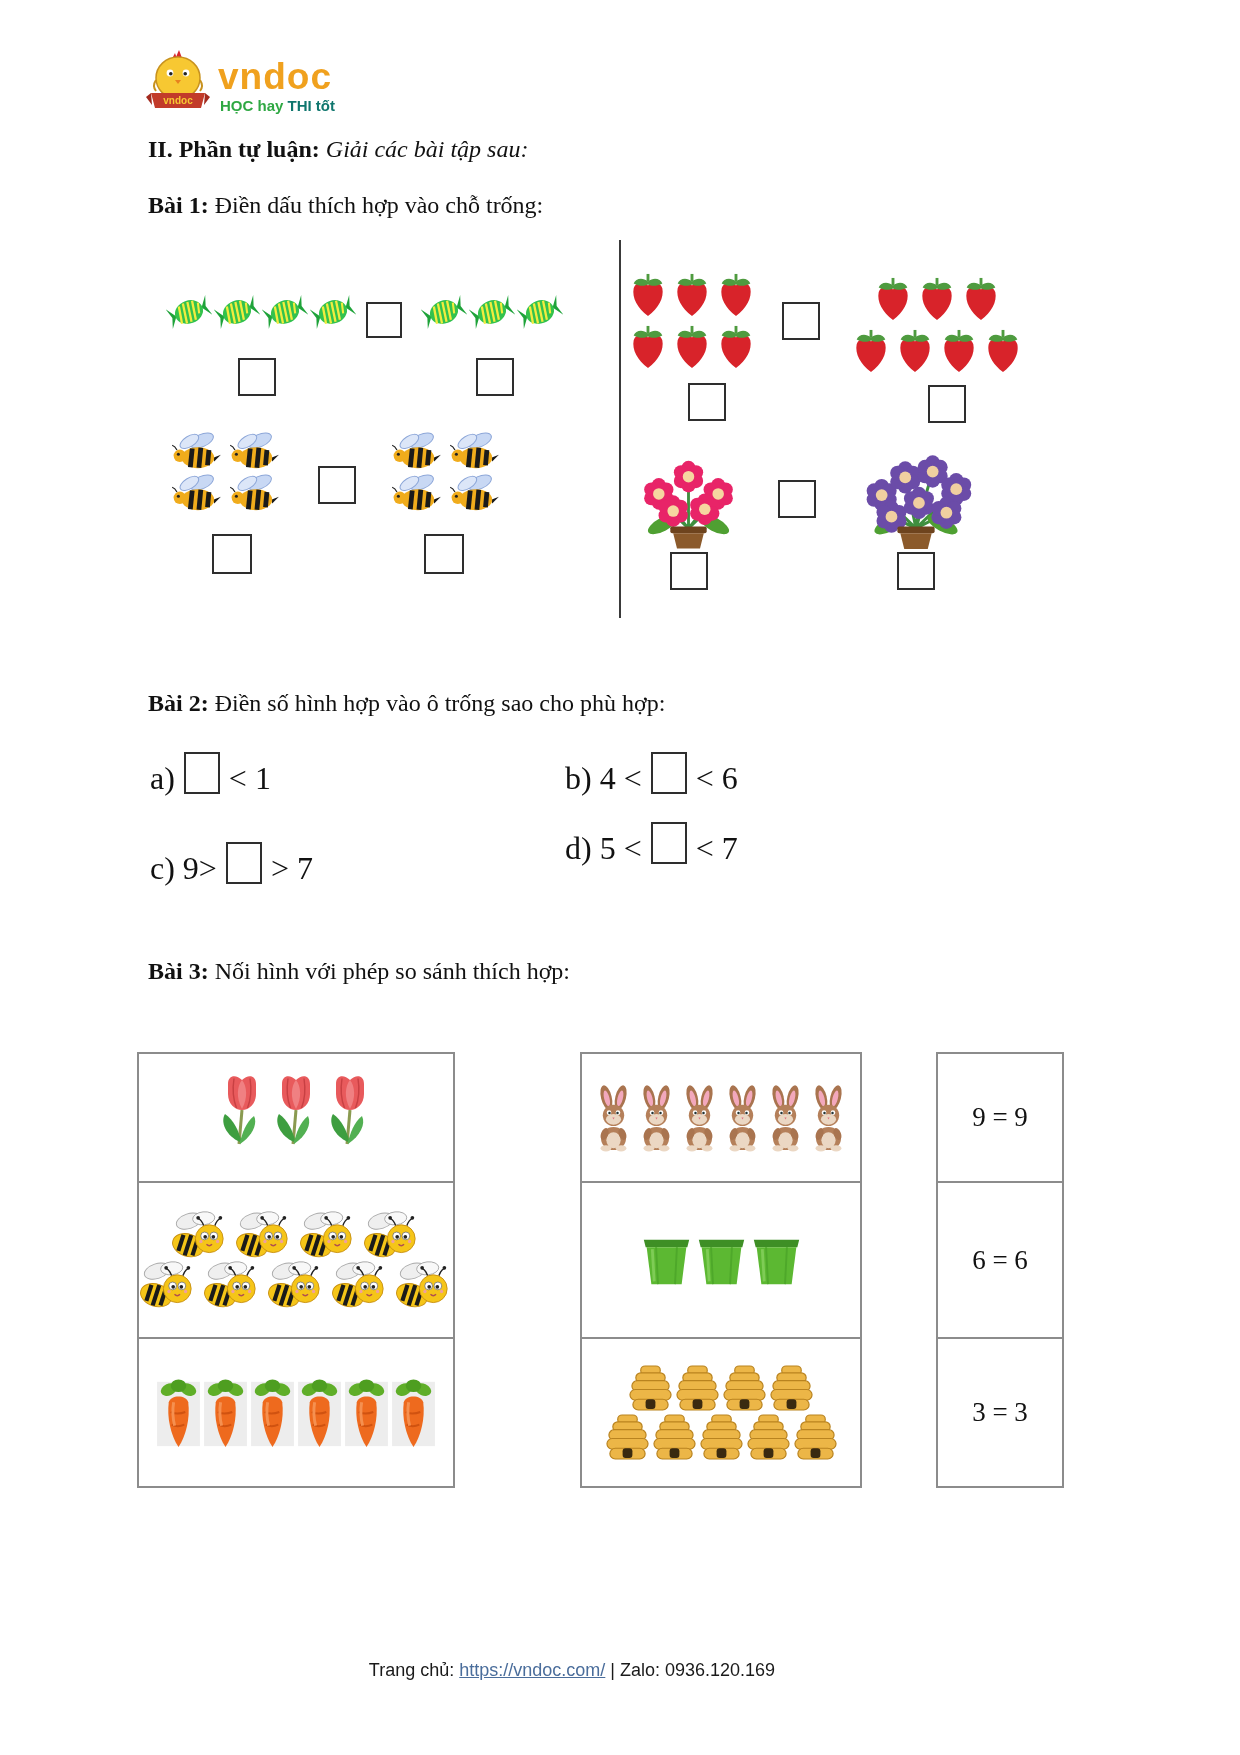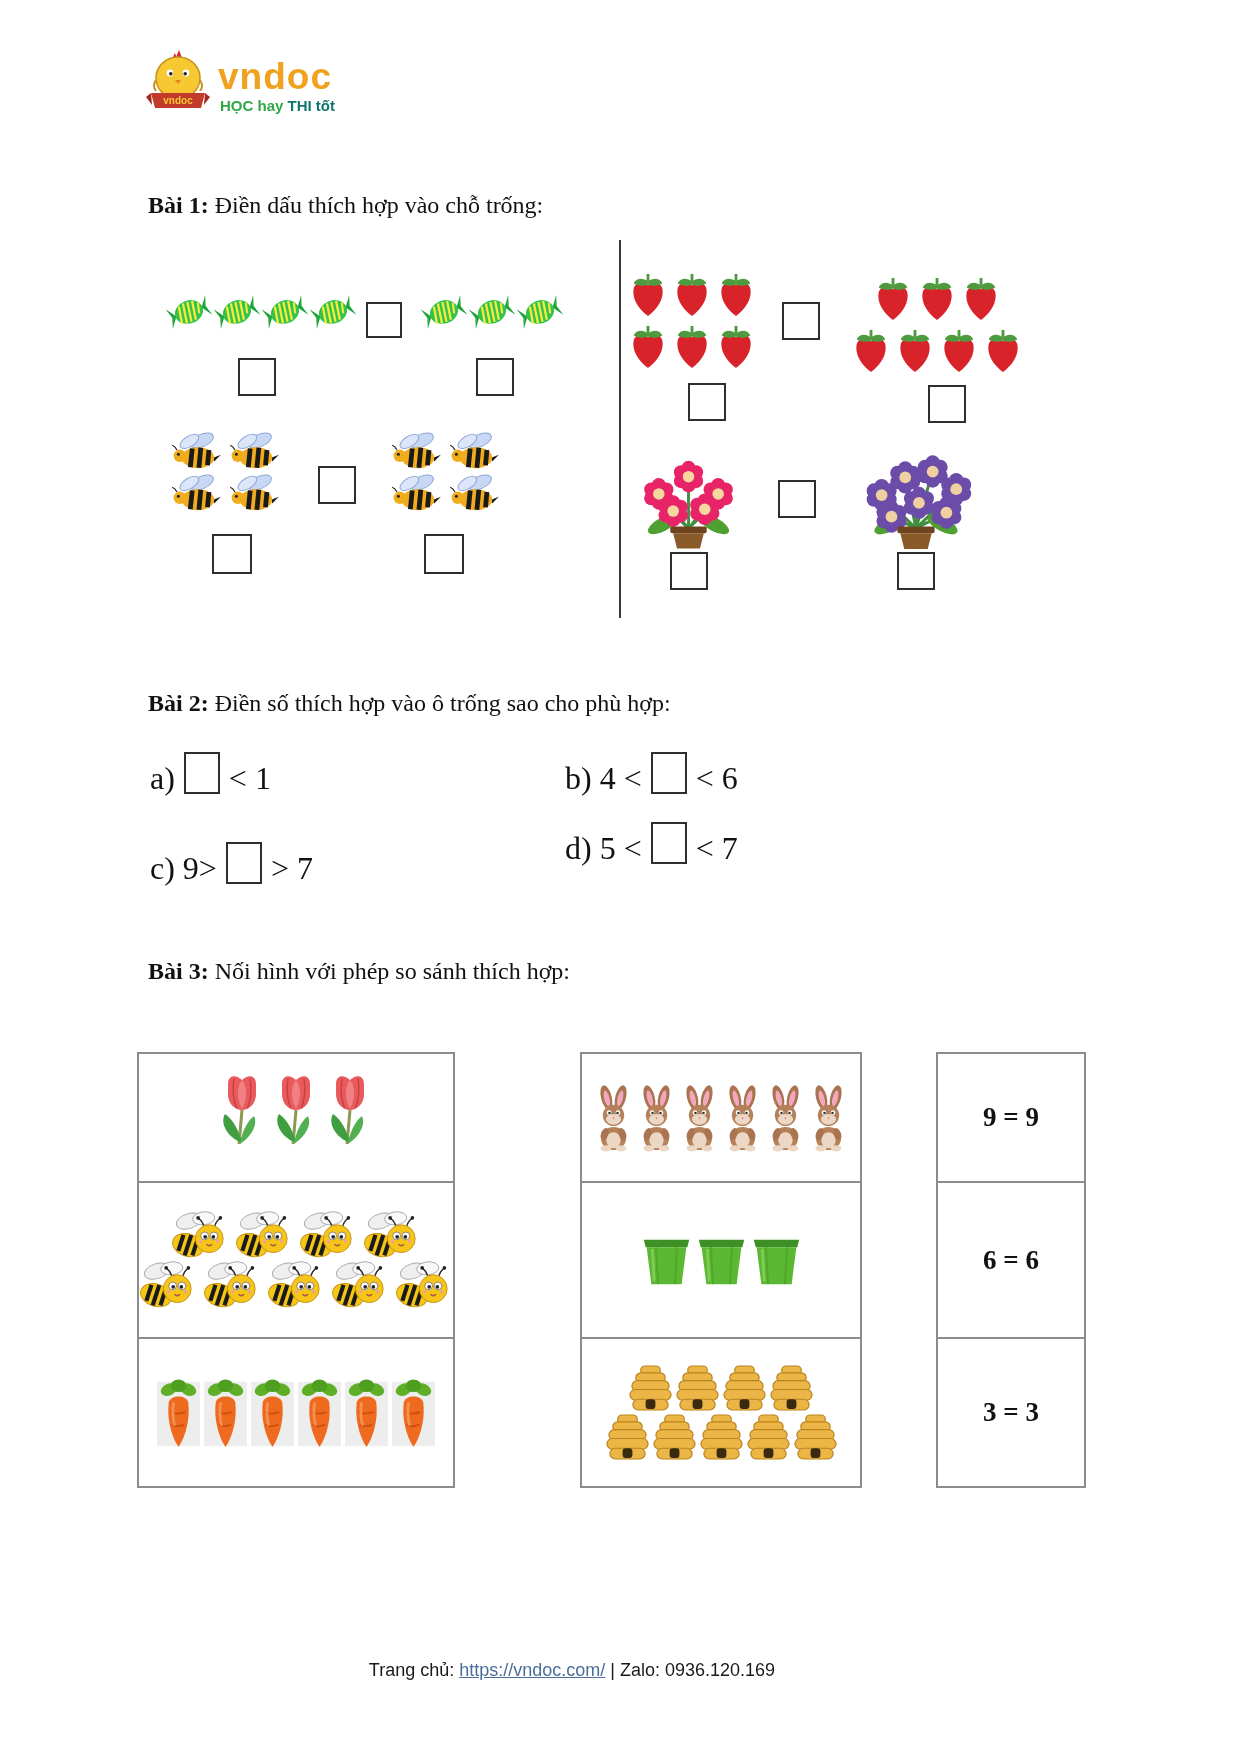--- a/index.html
+++ b/index.html
@@ -76,20 +76,23 @@
       <path d="M59 43 L64 47 L58 55 Z" fill="#A32A1E"></path>
       <text x="32" y="54" text-anchor="middle" font-family="Liberation Sans, sans-serif" font-size="10" font-weight="bold" fill="#F7C832">vndoc</text>
     </svg>
   </div>
   <div class="abs brand" style="left:218px;top:58px;">vndoc</div>
   <div class="abs tagline" style="left:220px;top:98px;">
     <span class="tag-green">HỌC hay</span>
     <span class="tag-red">THI tốt</span>
   </div>
 
+  <div class="abs h-line" style="left:148px;top:136px;">
+    <span class="h-bold">II. Phần tự luận:</span><span class="h-italic"> Giải các bài tập sau:</span>
+  </div>
 
   <div class="abs h-line" style="left:148px;top:192px;">
     <span class="h-bold">Bài 1:</span><span> Điền dấu thích hợp vào chỗ trống:</span>
   </div>
 
   <div class="divider" style="left:619px;top:240px;height:378px;"></div>
 
   <div class="icon-group" style="left:166px;top:290px;width:190px;">
       <div class="icon-row">
         <svg viewBox="0 0 48 46" xmlns="http://www.w3.org/2000/svg" class="icon-candy">
@@ -515,21 +518,21 @@
     </g>
     <rect x="40" y="80" width="38" height="7" rx="2" fill="#6E441E"></rect>
     <path d="M43 87 L75 87 L71 103 L47 103 Z" fill="#8B5A2B"></path>
   </svg>
       </div>
     </div>
   <div class="ansbox" style="left:670px;top:552px;"></div>
   <div class="ansbox" style="left:897px;top:552px;"></div>
 
   <div class="abs h-line" style="left:148px;top:690px;">
-    <span class="h-bold">Bài 2:</span><span> Điền số thích hợp vào ô trống sao cho phù hợp:</span>
+    <span class="h-bold">Bài 2:</span><span> Điền số hình hợp vào ô trống sao cho phù hợp:</span>
   </div>
 
   <div class="b2item" style="left:150px;top:760px;">
     <span>a)</span><span class="inlinebox"></span><span>&lt; 1</span>
   </div>
   <div class="b2item" style="left:565px;top:760px;text-align:right;">
     <span>b) 4 &lt;</span><span class="inlinebox"></span><span>&lt; 6</span>
   </div>
   <div class="b2item" style="left:150px;top:850px;">
     <span>c) 9&gt;</span><span class="inlinebox"></span><span>&gt; 7</span>
@@ -1082,21 +1085,21 @@
       <rect x="2" y="26" width="42" height="11" rx="5.5"></rect>
       <rect x="5" y="36" width="36" height="11" rx="5.5"></rect>
     </g>
     <rect x="18" y="36" width="10" height="10" rx="3" fill="#3A2A10"></rect>
   </svg>
           </div>
         </div>
     </div>
   </div>
 
-  <div class="b3col" style="left:936px;top:1052px;width:150px;font-weight:bold;">
+  <div class="b3col" style="left:936px;top:1052px;width:128px;">
     <div class="b3cell" style="height:131px;">
       <span class="b3text">9 = 9</span>
     </div>
     <div class="b3cell" style="height:158px;">
       <span class="b3text">6 = 6</span>
     </div>
     <div class="b3cell" style="height:151px;">
       <span class="b3text">3 = 3</span>
     </div>
   </div>

